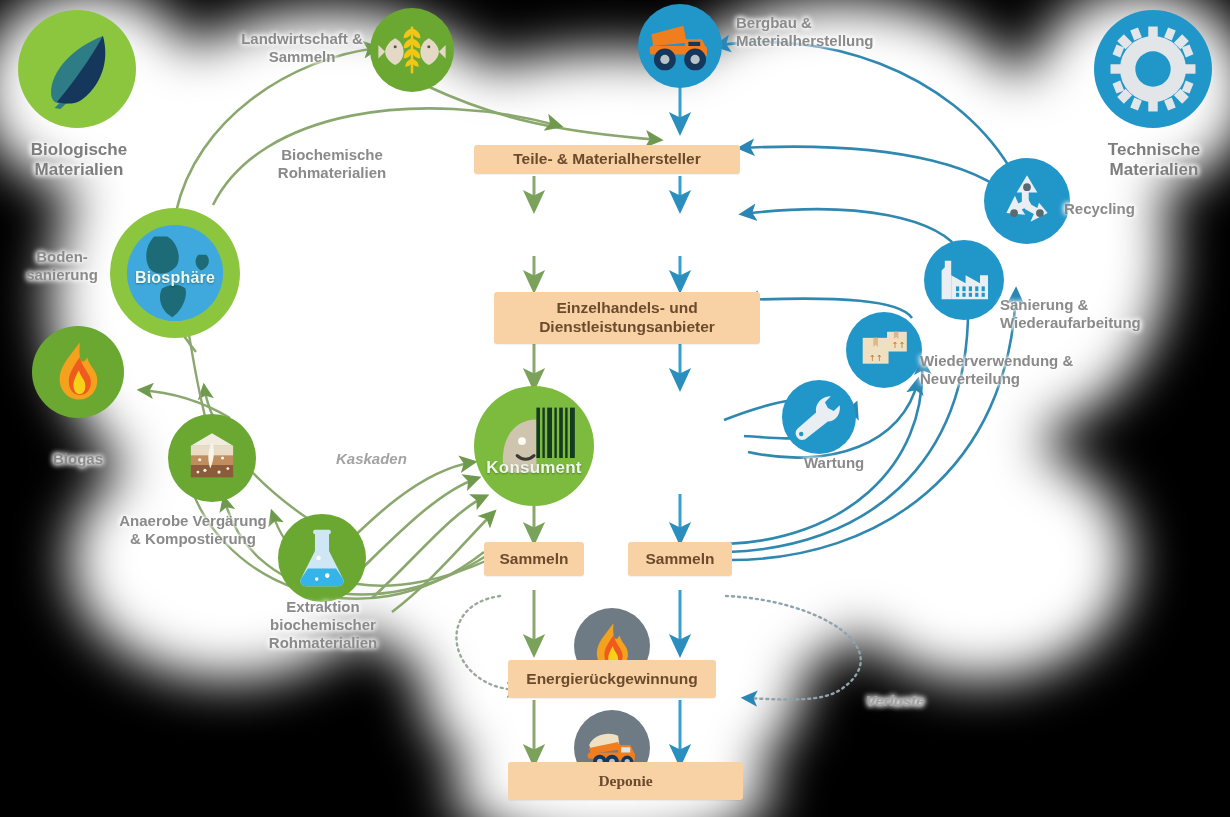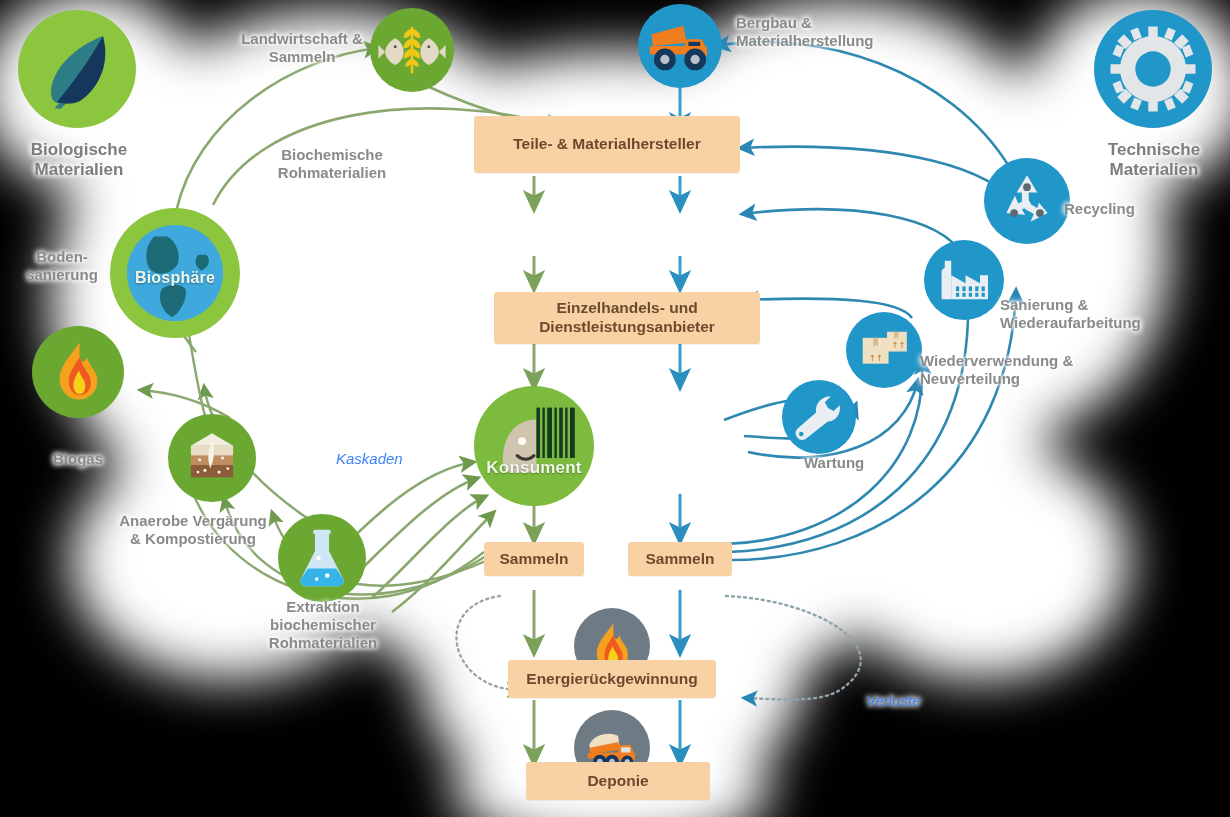--- a/index.html
+++ b/index.html
@@ -10,21 +10,21 @@
   .node{position:absolute;border-radius:50%;display:flex;align-items:center;justify-content:center;}
   .node .glyph{position:absolute;left:0;top:0;width:100%;height:100%;}
   .node .ntext{position:relative;font-weight:bold;color:#eef7e8;text-shadow:0 1px 2px rgba(0,0,0,.35);
                 font-size:17px;letter-spacing:.2px;}
   .box{position:absolute;background:#f8d2a4;border-radius:3px;display:flex;align-items:center;
        justify-content:center;text-align:center;color:#6b4a2d;font-weight:bold;font-size:15.5px;
        line-height:1.22;box-shadow:0 1px 0 rgba(0,0,0,.05);}
   .lbl{position:absolute;color:#8a8a8a;font-weight:bold;font-size:15px;line-height:1.2;
        text-shadow:0 0 6px #fff,0 0 6px #fff,0 0 4px #fff;white-space:pre-line;}
   .lbl.big{font-size:17px;color:#7d7d7d;}
-  .lbl.ital{font-style:italic;font-weight:normal;color:#3b82f6;}
+  .lbl.ital{font-style:italic;font-weight:bold;color:#a3a3a3;}
   .lbl.c{text-align:center;}
 </style>
 </head>
 <body>
 
 <div id="stage">
 
   <svg id="halo" class="layer">
     <defs>
       <filter id="blur1" x="-30%" y="-30%" width="160%" height="160%">
@@ -371,21 +371,21 @@
       <path d="M66,22 L58,30 L62,38 L70,42 L78,34 C80,46 72,56 62,56 L34,78
                C30,82 24,82 21,78 C17,74 18,68 22,65 L46,44 C44,32 54,22 66,22 Z" fill="#e8eef2"></path>
       <circle cx="26" cy="73" r="3" fill="#2196c9"></circle>
     </svg>
   </div>
   <div class="lbl" style="left:804px;top:454px;">Wartung</div>
 
 
   <div class="lbl ital" style="left:866px;top:692px;">Verluste</div>
 
-  <div class="box" style="left:474px;top:116px;width:266px;height:57px;">Teile- &amp; Materialhersteller</div>
+  <div class="box" style="left:474px;top:145px;width:266px;height:29px;">Teile- &amp; Materialhersteller</div>
 
 
   <div class="box" style="left:494px;top:292px;width:266px;height:52px;">Einzelhandels- und
 Dienstleistungsanbieter</div>
 
   <div class="box" style="left:484px;top:542px;width:100px;height:34px;">Sammeln</div>
 
   <div class="box" style="left:628px;top:542px;width:104px;height:34px;">Sammeln</div>
 
   <div class="node" style="left:574px;top:608px;width:76px;height:76px;background:#6e7b84;">
@@ -408,15 +408,15 @@
       <rect x="62" y="49" width="12" height="9" fill="#dde4e8"></rect>
       <rect x="18" y="56" width="62" height="8" rx="3" fill="#f07d1e"></rect>
       <circle cx="34" cy="68" r="9" fill="#15375c"></circle>
         <circle cx="34" cy="68" r="3.8" fill="#b9c3c9"></circle>
       <circle cx="50" cy="68" r="9" fill="#15375c"></circle>
         <circle cx="50" cy="68" r="3.8" fill="#b9c3c9"></circle>
       <circle cx="70" cy="68" r="8" fill="#15375c"></circle>
         <circle cx="70" cy="68" r="3.4" fill="#b9c3c9"></circle>
     </svg>
   </div>
-  <div class="box" style="left:526px;top:762px;width:184px;height:38px;">Deponie</div>
+  <div class="box" style="left:508px;top:762px;width:235px;height:38px;font-family:Liberation Serif, serif;">Deponie</div>
 
 </div>
 
 </body></html>

